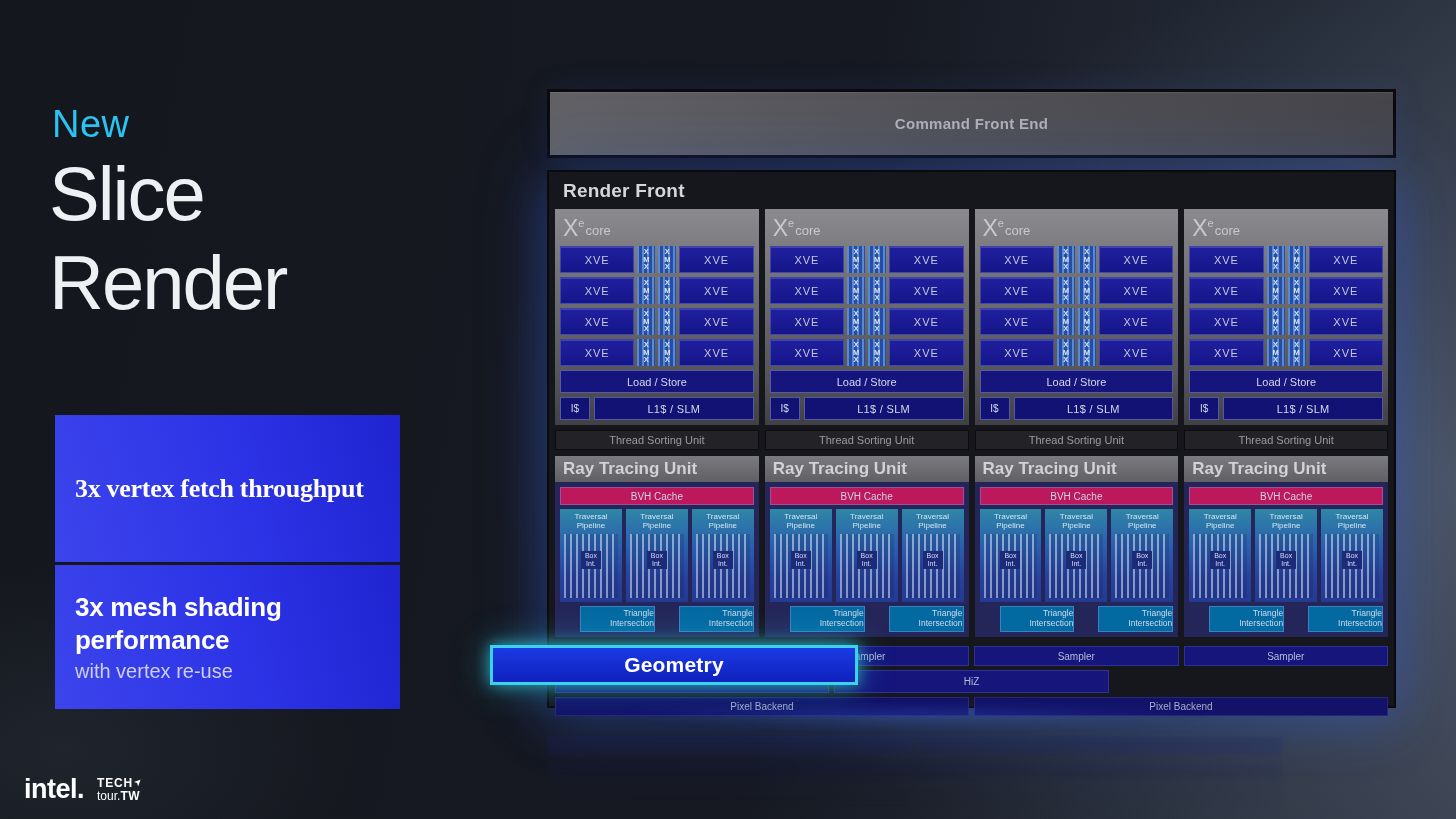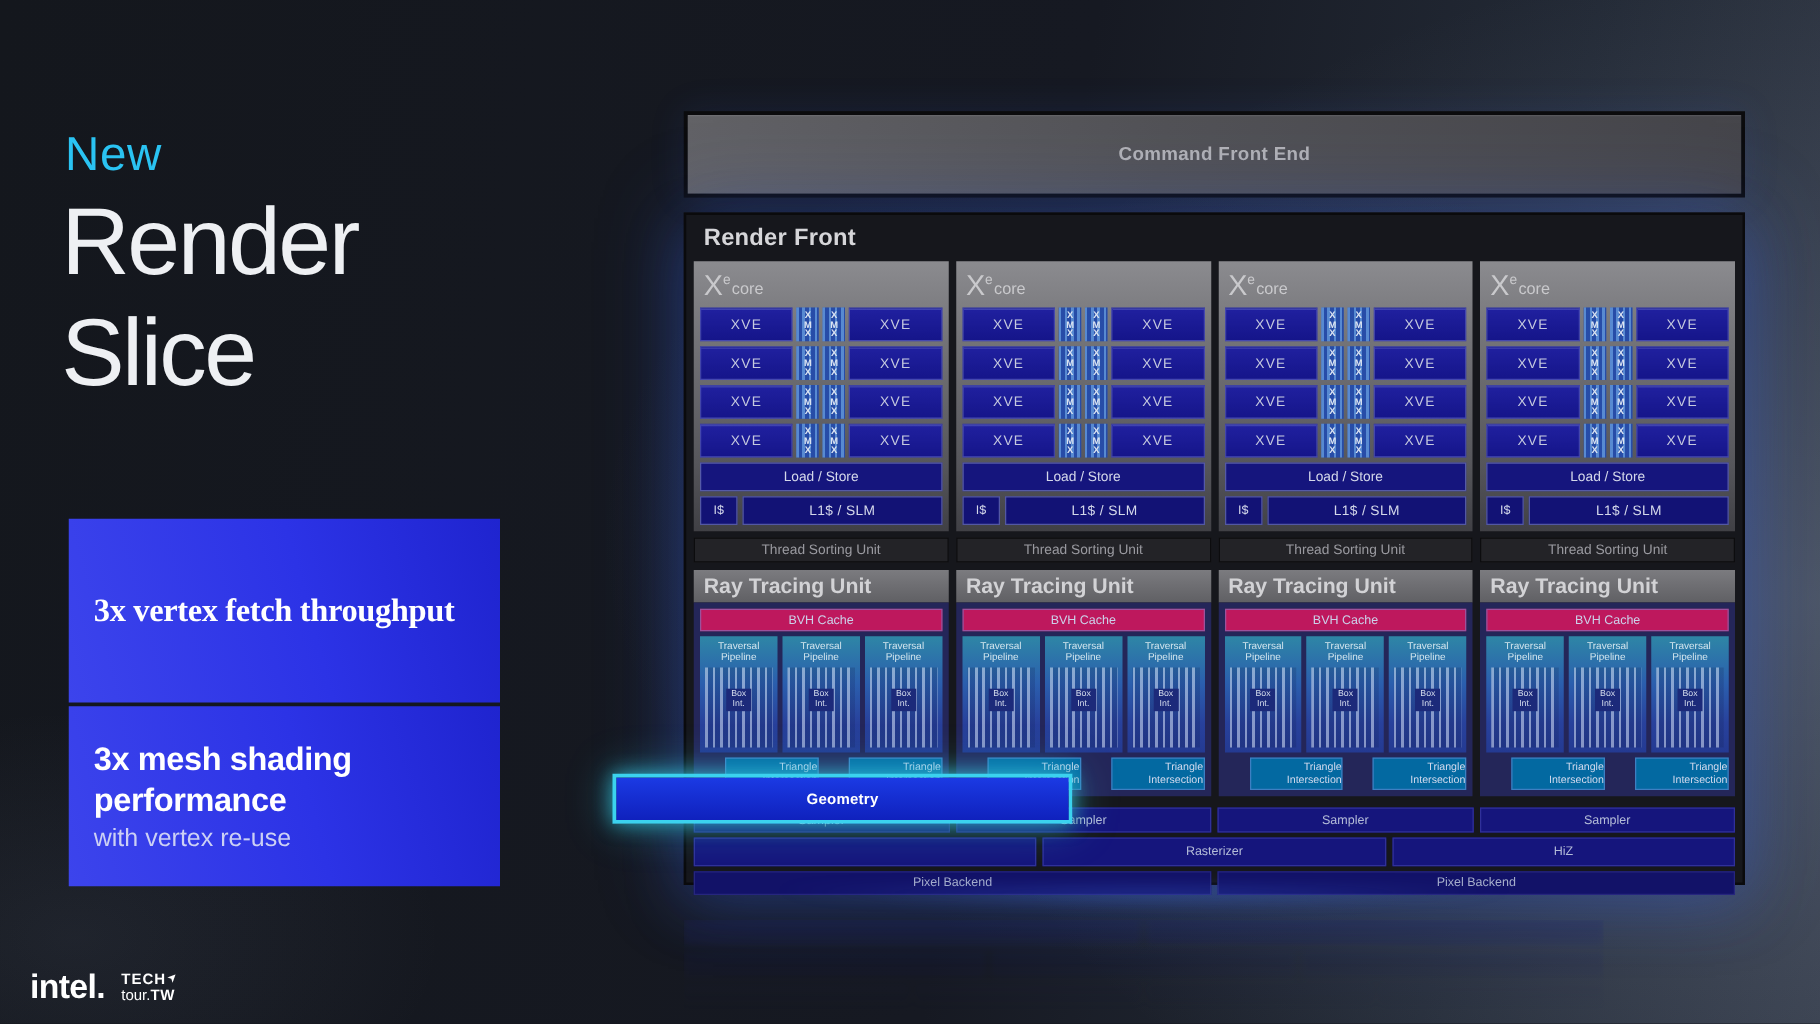--- a/index.html
+++ b/index.html
@@ -134,25 +134,25 @@
     background:#15157c; border:1px solid #30309a; color:#b4bcd8;
     font-size:10px; display:flex; align-items:center; justify-content:center;
   }
   .row-samplers .navy { height:18px; }
   .row-mid { display:grid; grid-template-columns:1fr 1fr 1fr; gap:5px; margin-top:4px; }
   .row-mid .navy { height:21px; }
   .row-pb { display:grid; grid-template-columns:1fr 1fr; gap:5px; margin-top:4px; }
   .row-pb .navy { height:17px; background:#121268; border-color:#26267e; color:#a6aecb; }
 
   .geometry-overlay {
-    position:absolute; left:-57px; top:530px; width:362px; height:34px; z-index:6;
+    position:absolute; left:-57px; top:556px; width:362px; height:34px; z-index:6;
     background:linear-gradient(180deg,#1b3ae4 0%,#0f21bd 100%);
     border:3px solid #3bd2ee;
     box-shadow:0 0 16px rgba(59,210,238,0.75), 0 0 36px rgba(59,210,238,0.40), 0 4px 12px rgba(0,0,0,0.5);
-    color:#fff; font-size:12px; font-weight:700; letter-spacing:0.2px;
+    color:#fff; font-size:21px; font-weight:700; letter-spacing:0.2px;
     display:flex; align-items:center; justify-content:center;
   }
 
   .under-glow {
     position:absolute; left:540px; top:711px; width:750px; height:16px;
     background:radial-gradient(50% 100% at 50% 0%, rgba(70,120,240,0.45), transparent 80%);
     filter:blur(6px);
   }
   .reflection {
     position:absolute; left:547px; top:736px; width:736px; opacity:0.5; filter:blur(3px);
@@ -167,22 +167,22 @@
   .refl-mid .refl-box { background:rgba(24,30,95,0.45); }
   .refl-sam .refl-box { height:15px; background:rgba(22,27,85,0.35); }
 </style>
 </head>
 <body>
 
 <div class="bg"></div>
 
 <div class="eyebrow">New</div>
 <div class="main-title">
+  <div>Slice</div>
   <div>Render</div>
-  <div>Slice</div>
 </div>
 
 <div class="cards">
   <div class="card card1">
     <div class="card-title">3x vertex fetch throughput</div>
   </div>
   <div class="card card2">
     <div class="card-title">3x mesh shading performance</div>
     <div class="card-sub">with vertex re-use</div>
   </div>
@@ -598,21 +598,20 @@
 
     <div class="bottom-rows">
       <div class="row-samplers">
         <div class="navy">Sampler</div>
         <div class="navy">Sampler</div>
         <div class="navy">Sampler</div>
         <div class="navy">Sampler</div>
       </div>
       <div class="row-mid">
         <div class="navy"></div>
-        <div class="navy">Rasterizer</div>
         <div class="navy">HiZ</div>
       </div>
       <div class="row-pb">
         <div class="navy">Pixel Backend</div>
         <div class="navy">Pixel Backend</div>
       </div>
     </div>
   </div>
 
   <div class="geometry-overlay">Geometry</div>

